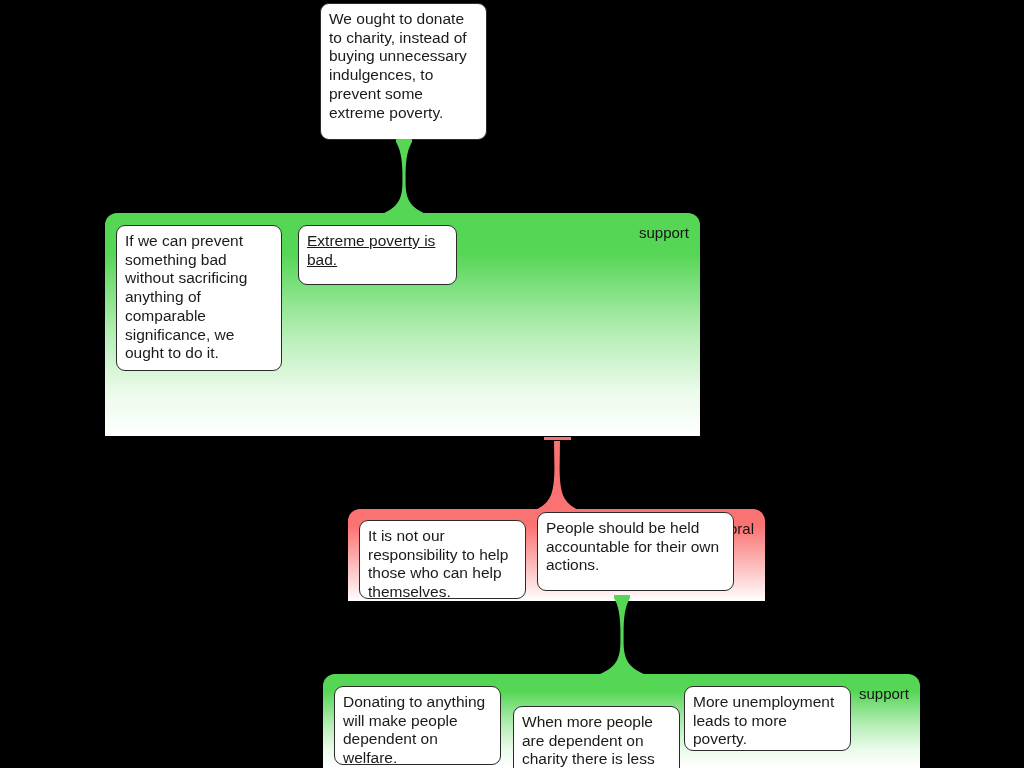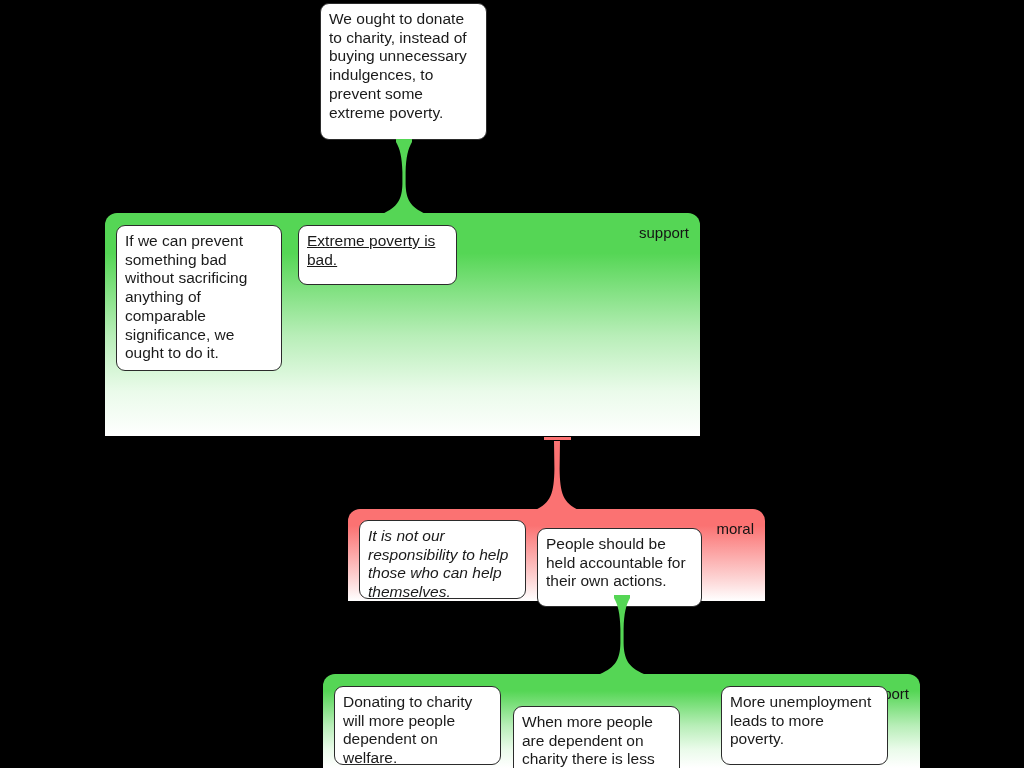--- a/index.html
+++ b/index.html
@@ -108,43 +108,43 @@
   <div class="connector" style="left:535px; top:441px; width:44px; height:70px;">
     <svg width="44" height="70" viewBox="0 0 44 70" xmlns="http://www.w3.org/2000/svg">
       <path d="M19,0 L25,0 L24.6,28 C25,52 28,62 44,69 L44,70 L0,70 L0,69 C16,62 19,52 19.4,28 Z" fill="#fb7272"></path>
     </svg>
   </div>
 
   <div class="group oppose" style="left:348px; top:509px; width:417px; height:92px;">
     <span class="group-label">moral</span>
   </div>
 
-  <div class="node" style="left:359px; top:520px; width:167px; height:79px;font-style:italic;">
+  <div class="node" style="left:359px; top:520px; width:167px; height:79px;">
     <span>It is not our responsibility to help those who can help themselves.</span>
   </div>
 
-  <div class="node" style="left:537px; top:528px; width:165px; height:79px;">
+  <div class="node" style="left:537px; top:512px; width:197px; height:79px;">
     <span>People should be held accountable for their own actions.</span>
   </div>
 
   <div class="connector" style="left:600px; top:595px; width:44px; height:80px;">
     <svg width="44" height="80" viewBox="0 0 44 80" xmlns="http://www.w3.org/2000/svg">
       <path d="M14,0 L30,0 L30,3 C26,10 24,18 23.6,34 L23.6,48 C24,64 28,72 44,79 L44,80 L0,80 L0,79 C16,72 20,64 20.4,48 L20.4,34 C20,18 18,10 14,3 Z" fill="#55d655"></path>
     </svg>
   </div>
 
   <div class="group support" style="left:323px; top:674px; width:597px; height:94px;">
     <span class="group-label">support</span>
   </div>
 
   <div class="node" style="left:334px; top:686px; width:167px; height:79px;">
-    <span>Donating to charity will more people dependent on welfare.</span>
+    <span>Donating to anything will make people dependent on welfare.</span>
   </div>
 
   <div class="node" style="left:513px; top:686px; width:167px; height:79px;margin-top:20px;">
     <span>When more people are dependent on charity there is less motivation to work.</span>
   </div>
 
-  <div class="node" style="left:721px; top:686px; width:167px; height:79px;">
+  <div class="node" style="left:684px; top:686px; width:167px; height:65px;">
     <span>More unemployment leads to more poverty.</span>
   </div>
 
 </div>
 
 </body></html>

